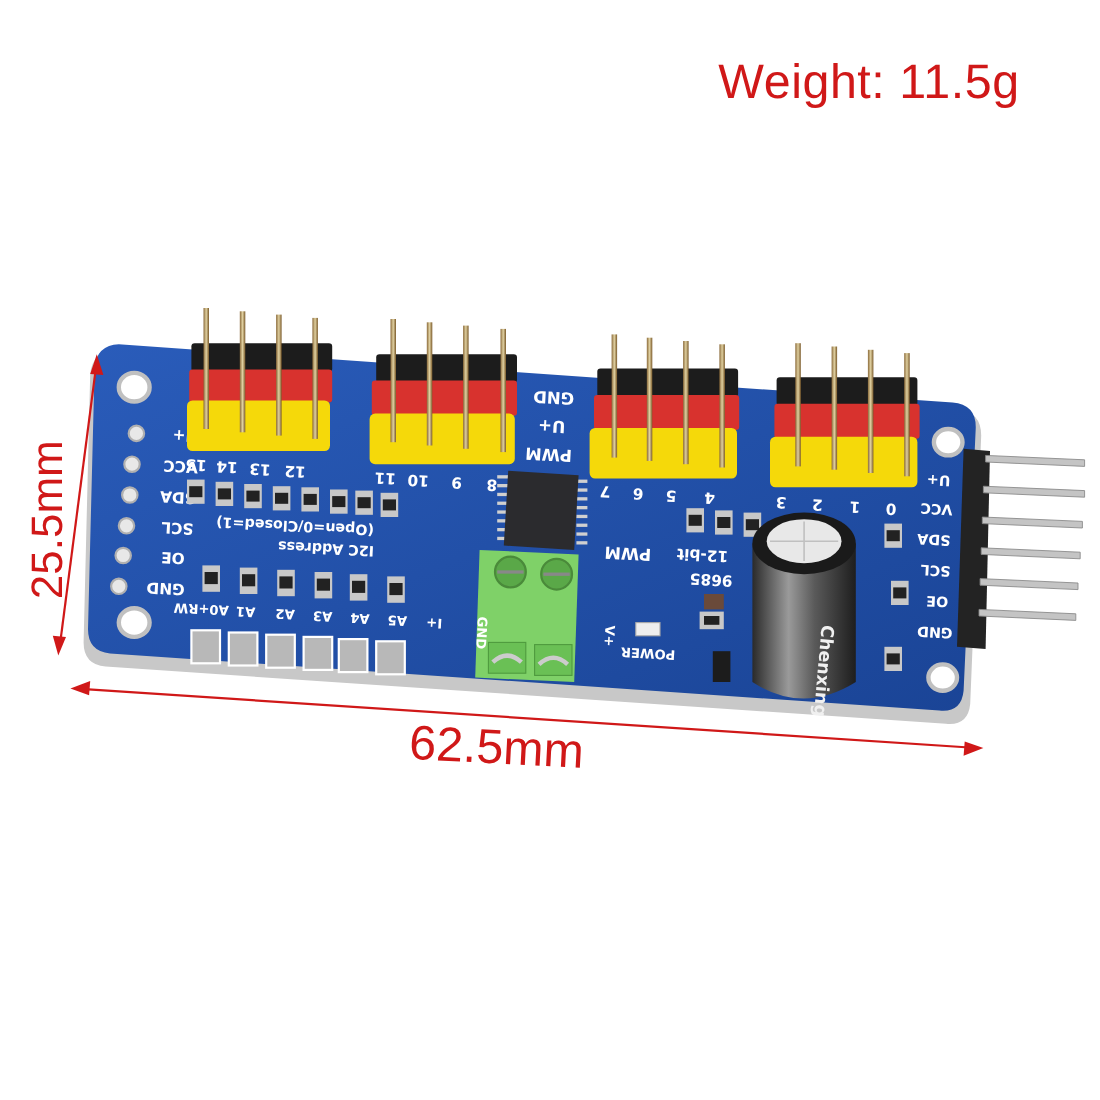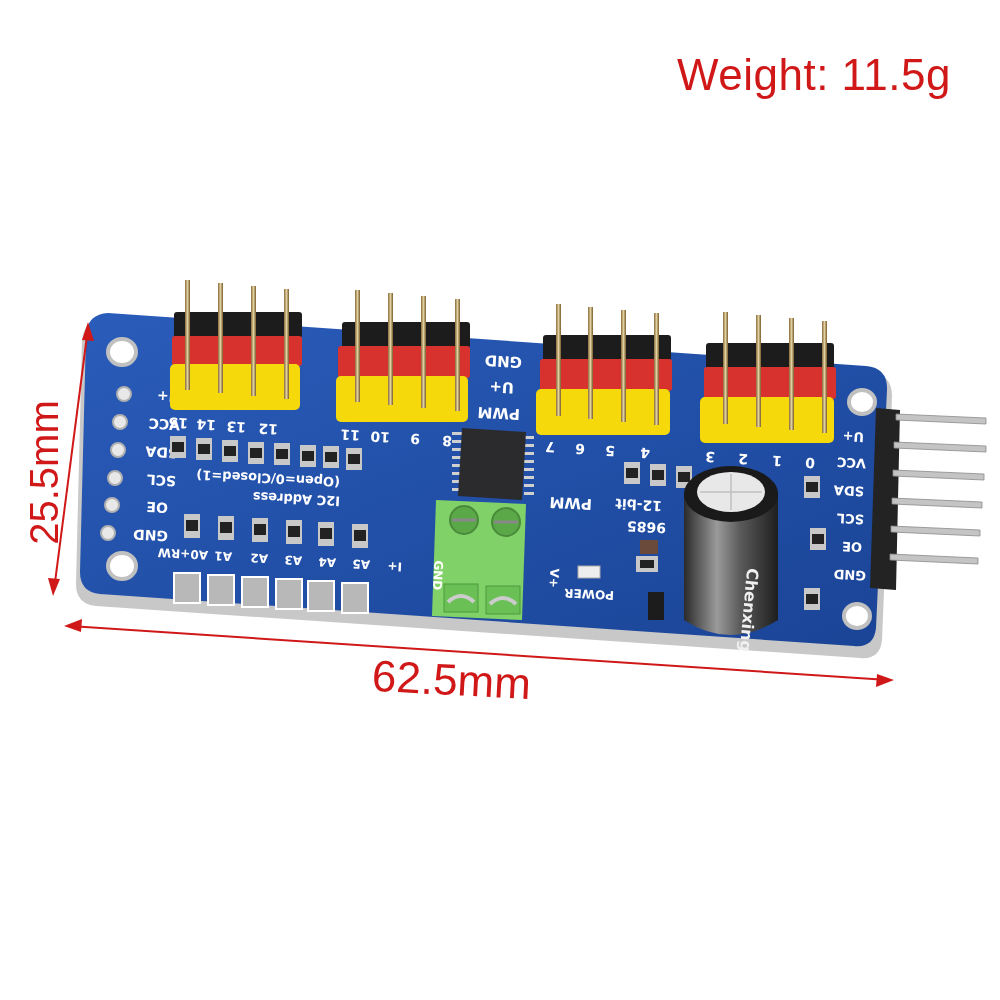--- a/index.html
+++ b/index.html
@@ -1,18 +1,18 @@
 <!DOCTYPE html>
 <html><head>
 <meta charset="utf-8">
 <style>
   html,body{margin:0;padding:0;background:#ffffff;}
   body{width:1000px;height:1000px;position:relative;overflow:hidden;font-family:"Liberation Sans",sans-serif;}
   .annot{position:absolute;color:#d01818;font-family:"Liberation Sans",sans-serif;}
-  .weight{left:677px;top:50px;font-size:44px;letter-spacing:0.5px;}
+  .weight{left:653px;top:50px;font-size:44px;letter-spacing:0.5px;}
   .height-label{left:-36px;top:450px;font-size:40px;transform:rotate(-90deg);transform-origin:center;width:160px;text-align:center;}
   .width-label{left:372px;top:655px;font-size:44px;transform:rotate(3deg);}
   svg.scene{position:absolute;left:0;top:0;}
   .silk{fill:#ffffff;font-family:"DejaVu Sans",sans-serif;font-weight:bold;}
 </style>
 </head>
 <body>
 
 <svg class="scene" width="1000" height="1000" viewBox="0 0 1000 1000">
   <defs>

